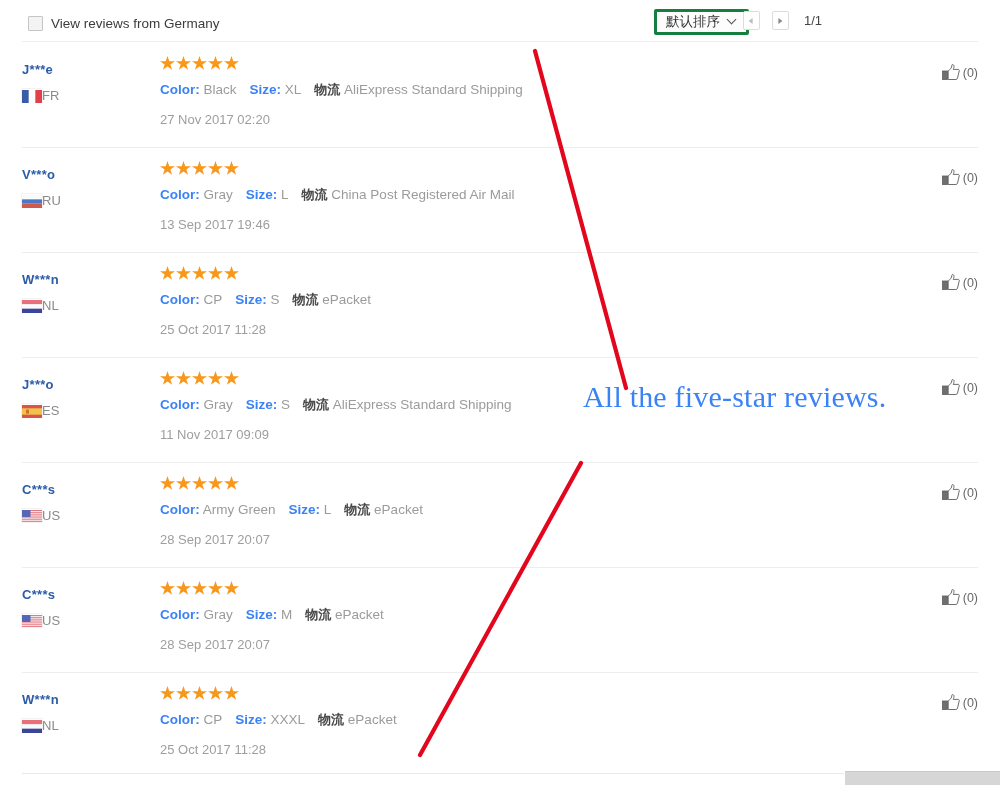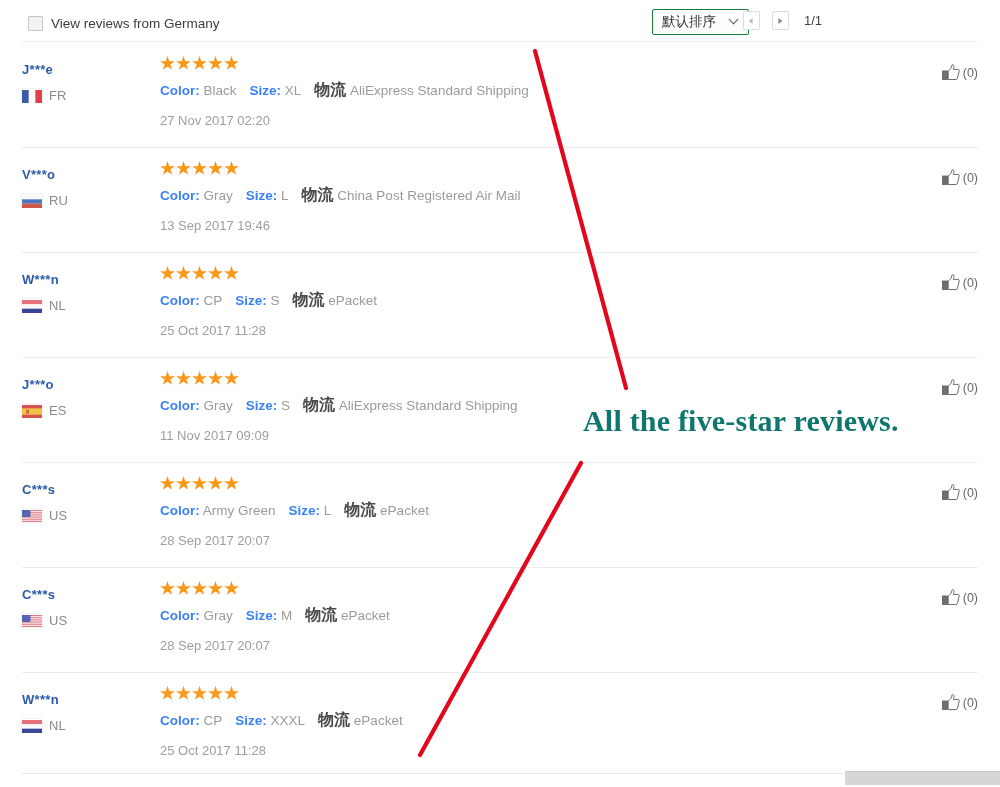--- a/index.html
+++ b/index.html
@@ -52,27 +52,27 @@
     line-height: 1;
     white-space: nowrap;
   }
 
   .sort-box {
     position: absolute;
     right: 95px;
     top: 9px;
     height: 26px;
     box-sizing: border-box;
-    border: 1px solid #15803d;
+    border: 3px solid #15803d;
     background: #fdfdfd;
     border-radius: 2px;
     padding: 0 9px;
     display: flex;
     align-items: center;
-    gap: 14px;
+    gap: 8px;
     color: #333;
     font-size: 13.5px;
     white-space: nowrap;
   }
   .chev {
     display: inline-block;
     width: 9px;
     height: 9px;
     position: relative;
     top: -2px;
@@ -160,21 +160,20 @@
     font-weight: bold;
     color: #2b5ca8;
     letter-spacing: 0.3px;
     line-height: 16px;
     white-space: nowrap;
   }
   .ucountry {
     margin-top: 11px;
     display: flex;
     align-items: center;
-    gap: 7px;
   }
   .flag {
     width: 20px;
     height: 13px;
     flex: none;
     display: block;
     box-shadow: 0 0 0 0.5px rgba(0,0,0,0.10);
   }
   .ccode {
     font-size: 13px;
@@ -214,21 +213,21 @@
     font-weight: bold;
   }
   .attrs .gap {
     display: inline-block;
     width: 13px;
   }
   .attrs .cn {
     color: #4a4a4a;
     font-weight: bold;
     font-family: "DejaVu Sans", sans-serif;
-    font-size: 16px;
+    font-size: 13px;
   }
   .rdate {
     margin-top: 14px;
     font-size: 13px;
     color: #9e9e9e;
     line-height: 15px;
   }
 
   .helpful {
     position: absolute;
@@ -255,25 +254,25 @@
   .annot-svg {
     position: absolute;
     left: 0; top: 0;
     width: 1000px;
     height: 787px;
     pointer-events: none;
   }
   .annot-text {
     position: absolute;
     left: 583px;
-    top: 404px;
+    top: 380px;
     font-family: "Liberation Serif", "DejaVu Serif", serif;
-    font-weight: bold;
+    font-weight: normal;
     font-size: 30px;
-    color: #0f766e;
+    color: #3b82f6;
     white-space: nowrap;
     letter-spacing: 0.2px;
   }
 
   
   .btm-rule {
     position: absolute;
     left: 22px;
     top: 773px;
     width: 822px;

